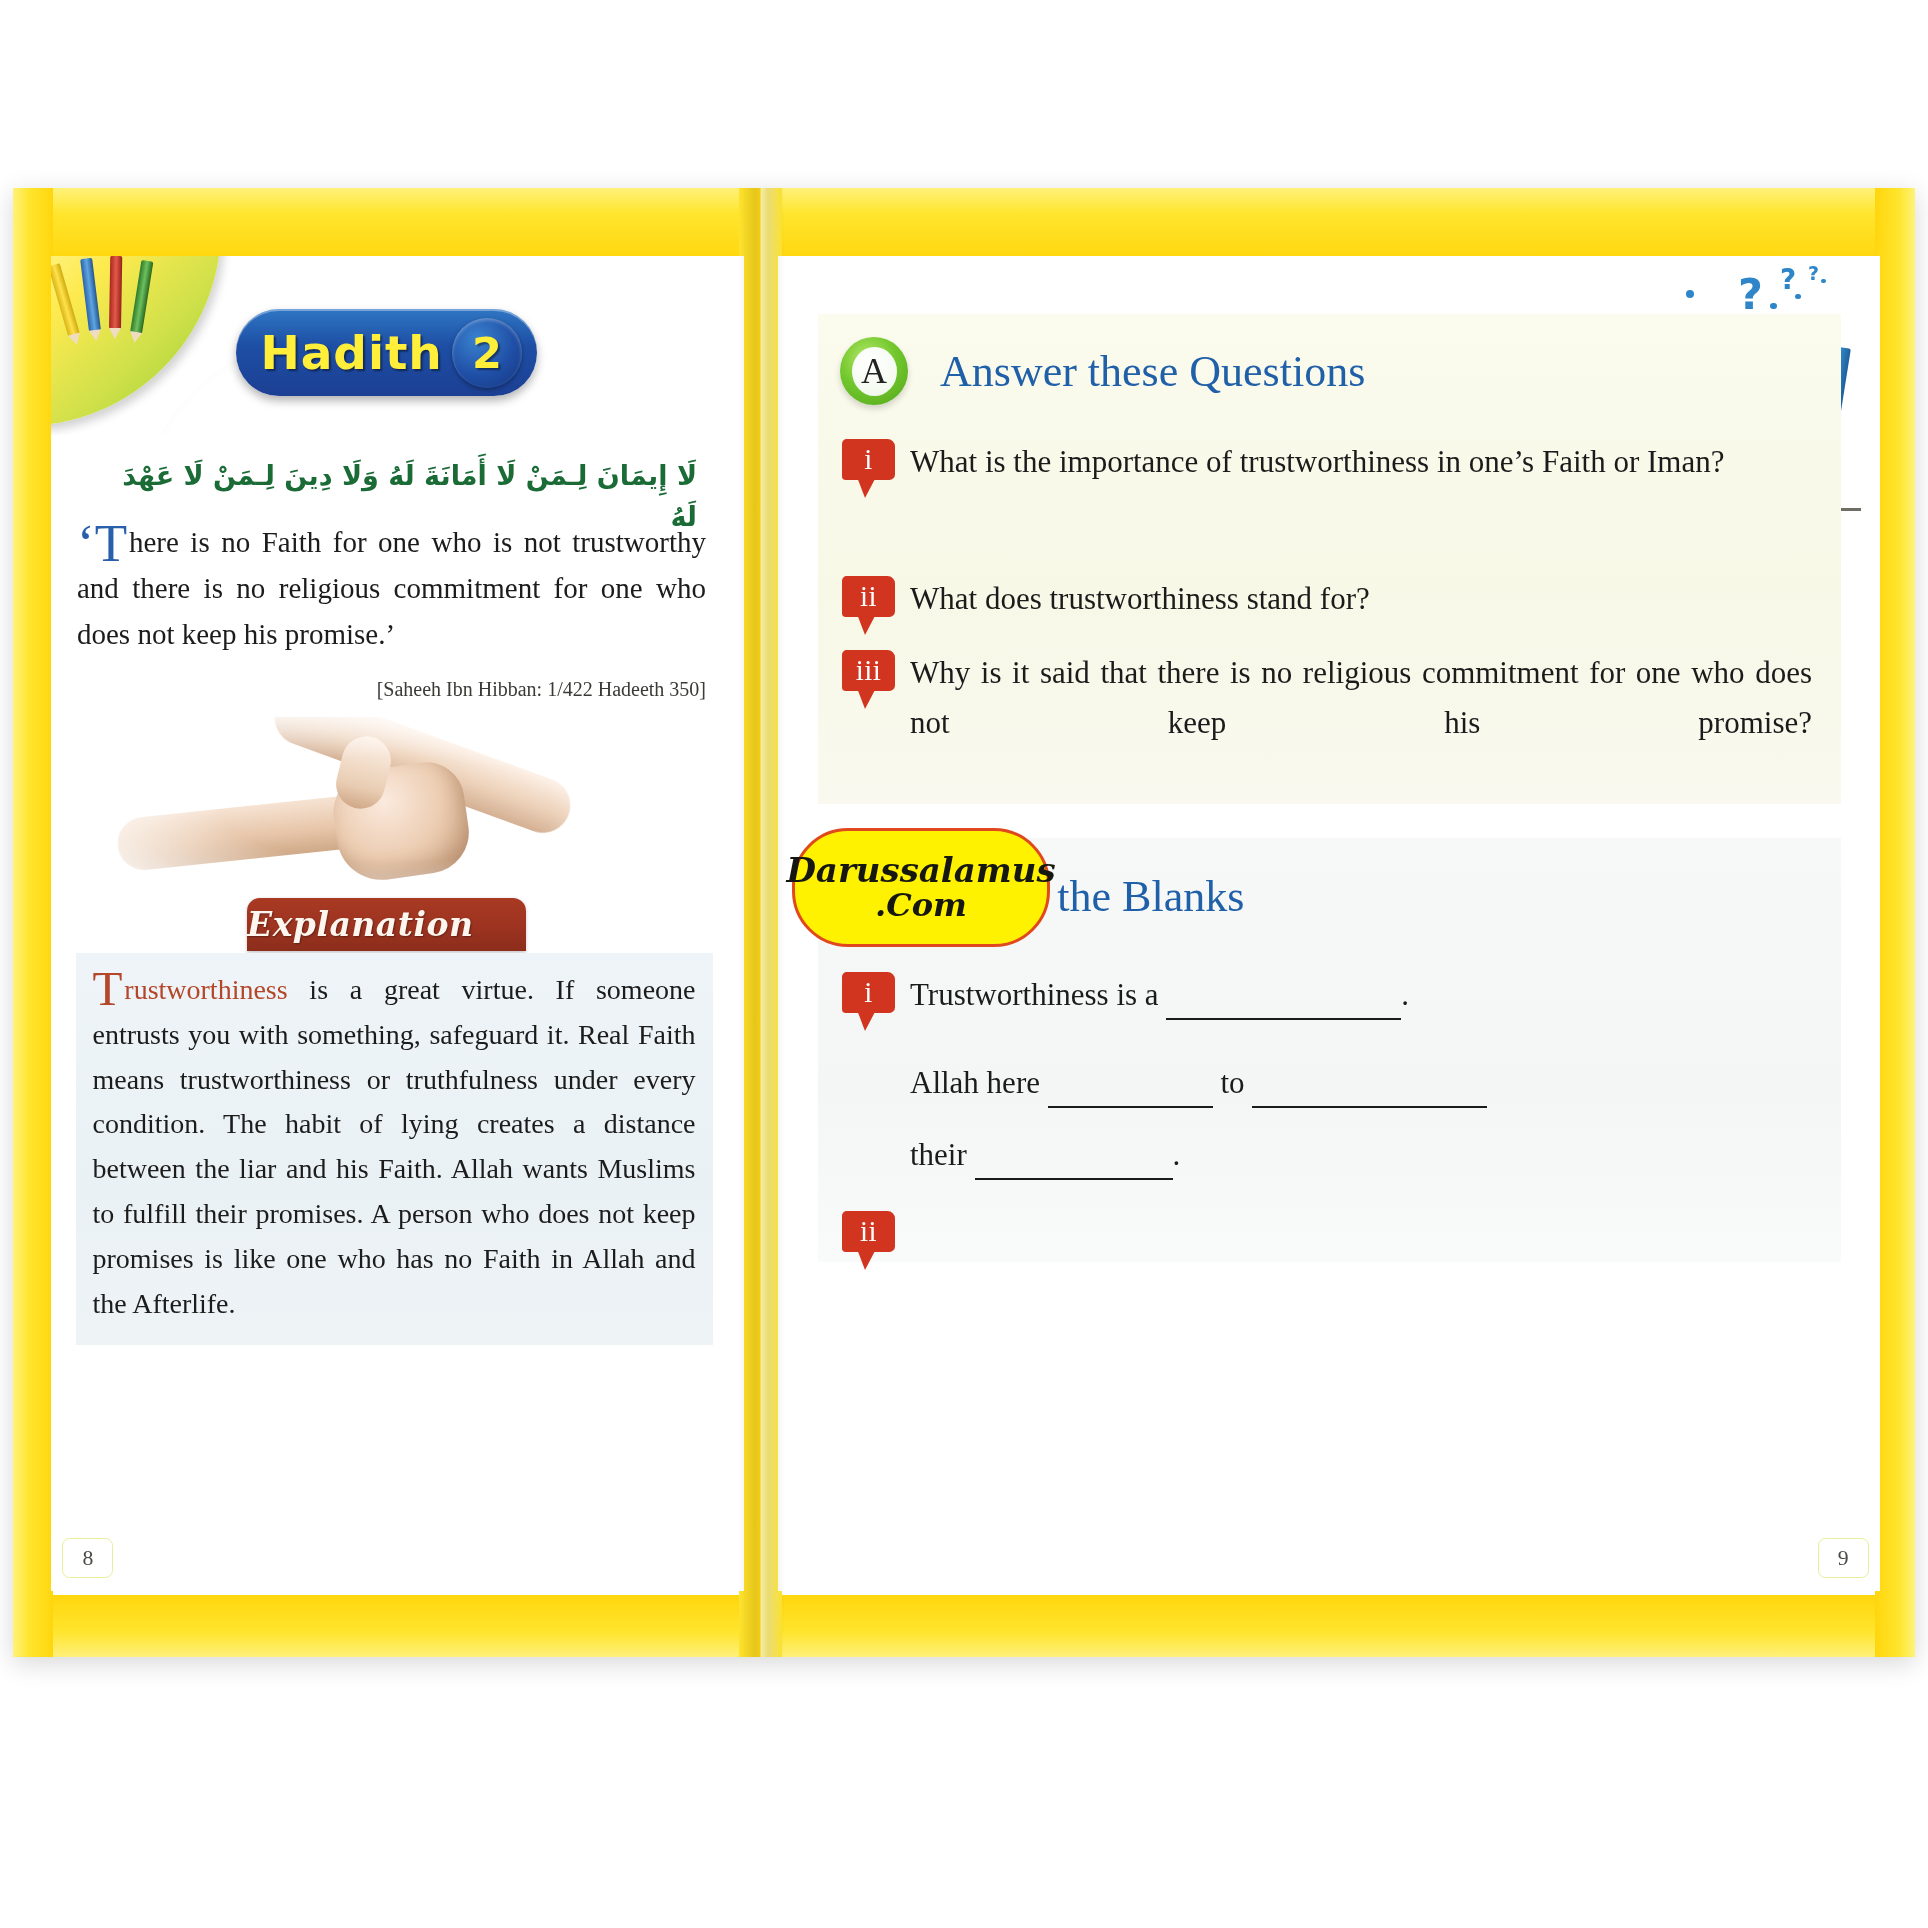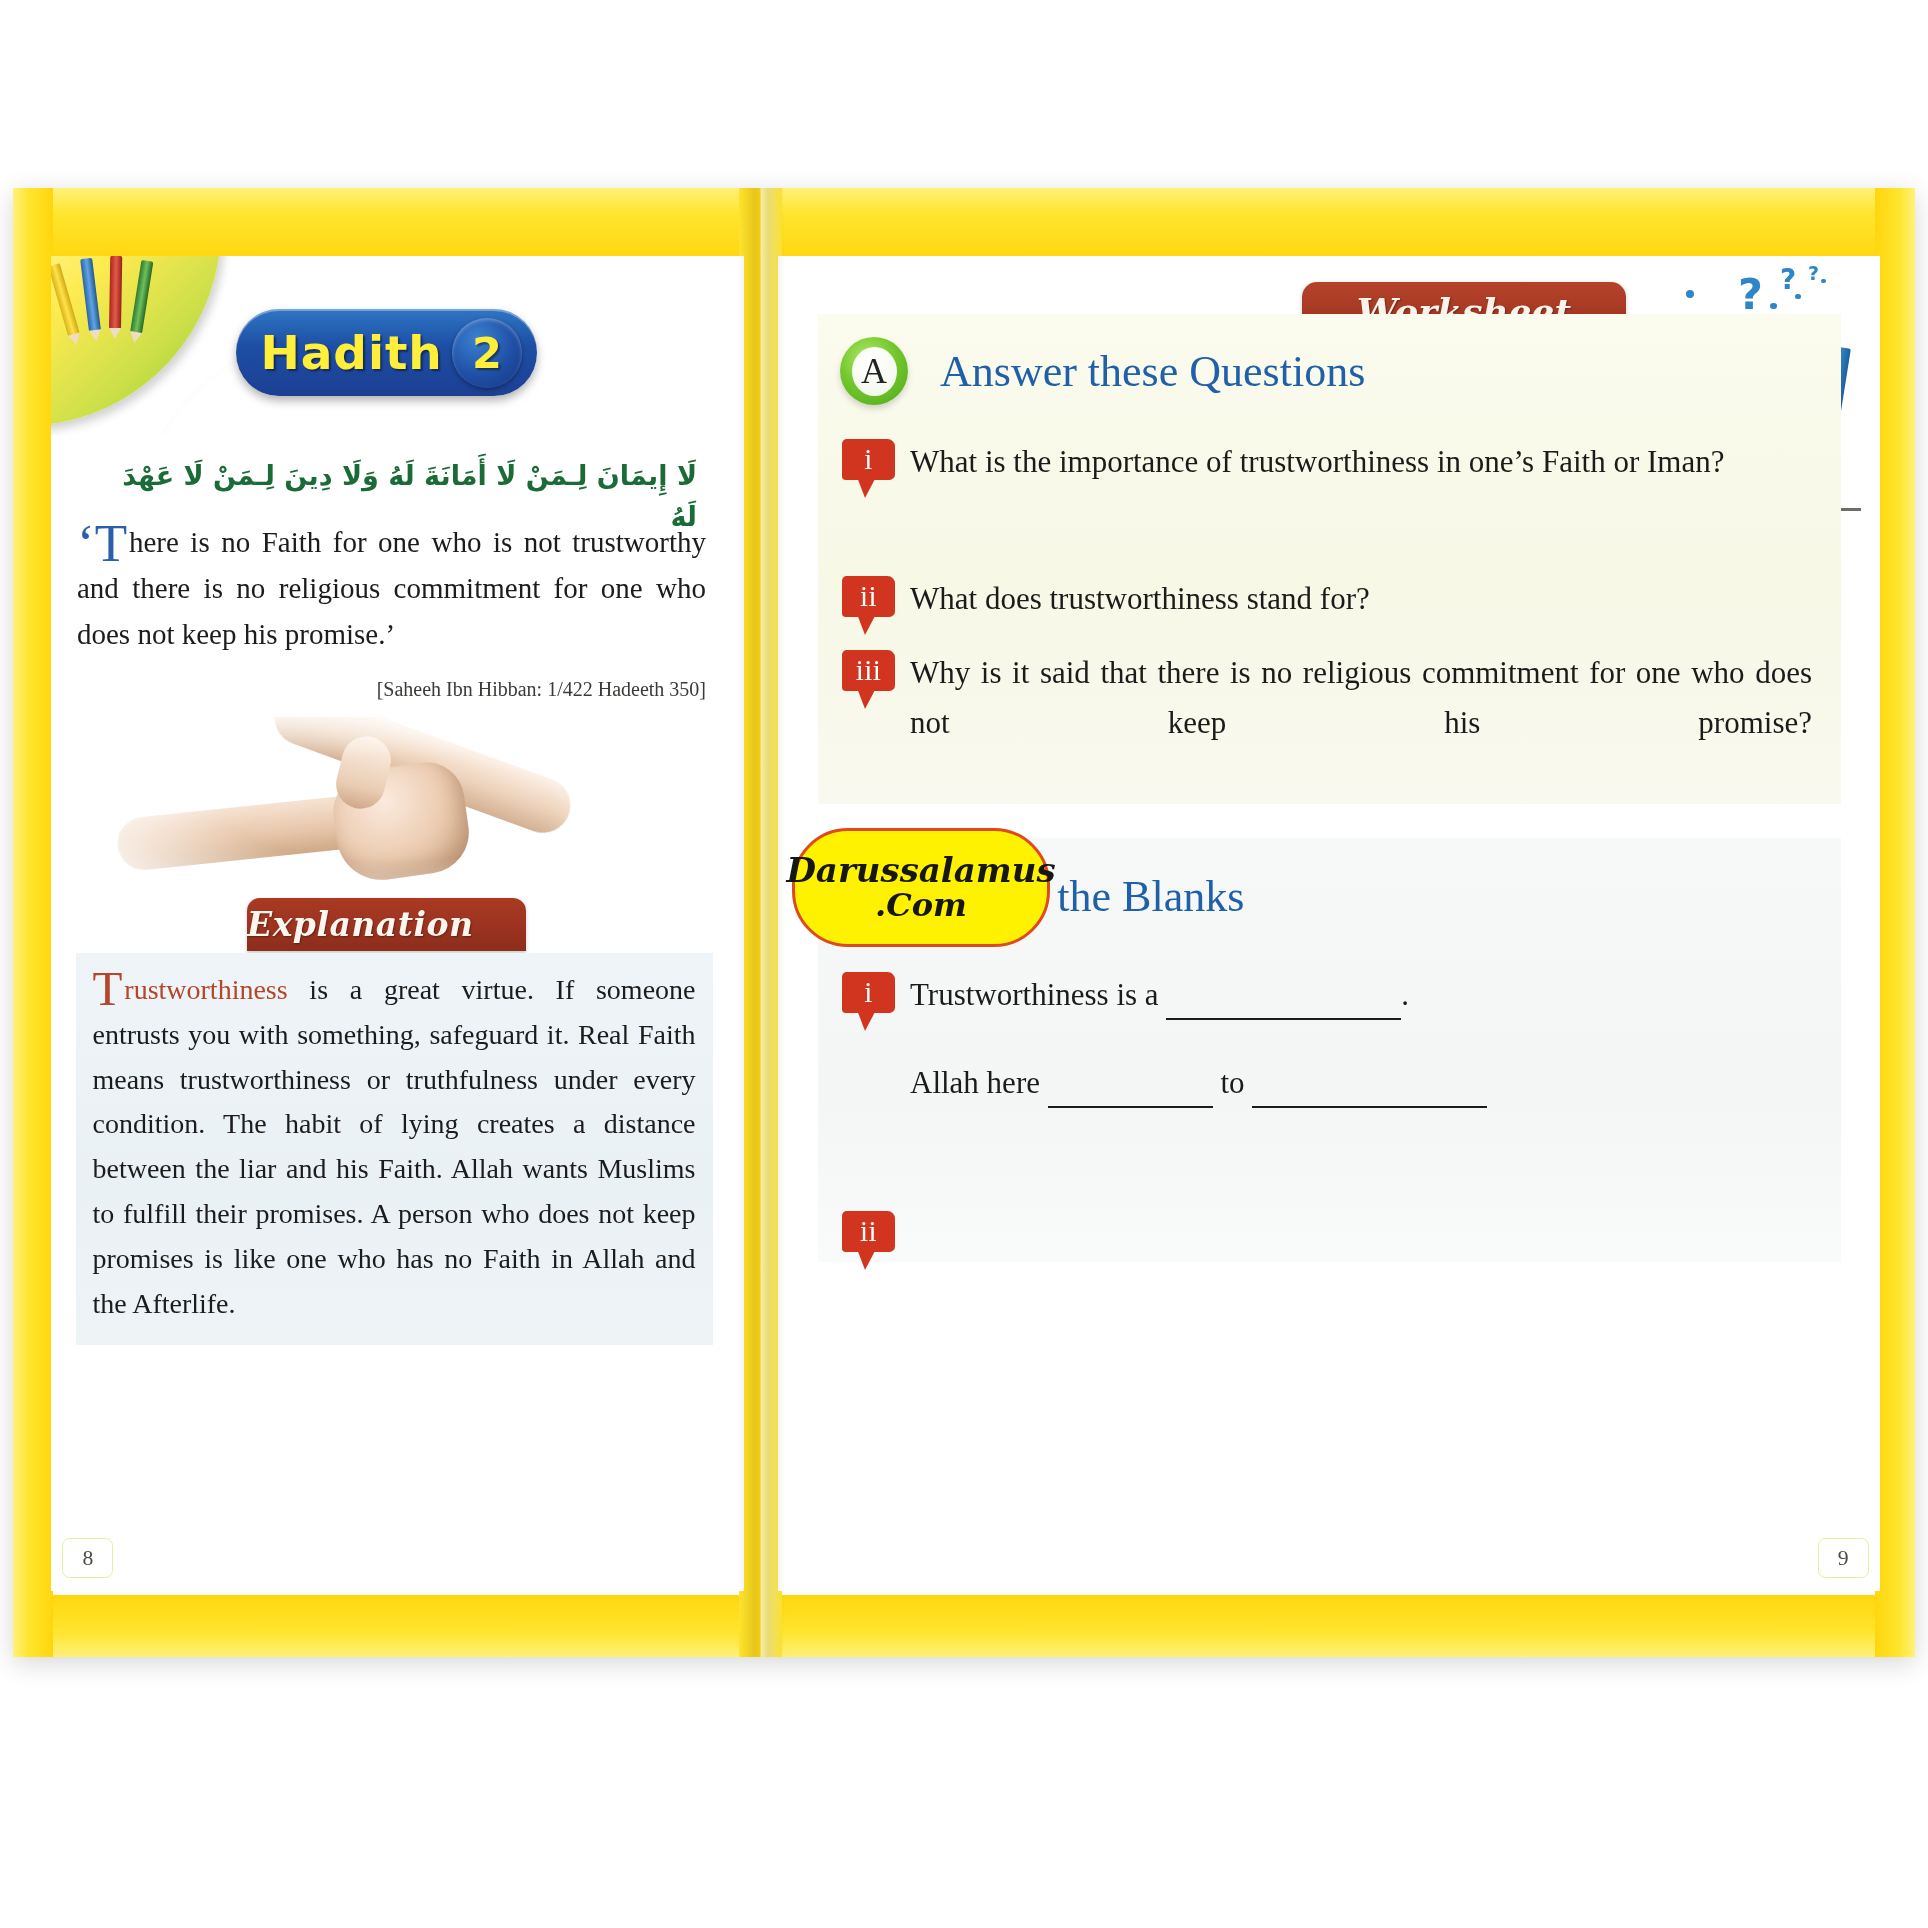--- a/index.html
+++ b/index.html
@@ -518,23 +518,20 @@
 
       <div id="explanation-body">
         <span class="dropcap">T</span><span class="hl">rustworthiness</span><span> is a great virtue. If someone entrusts you with something, safeguard it. Real Faith means trustworthiness or truthfulness under every condition. The habit of lying creates a distance between the liar and his Faith. Allah wants Muslims to fulfill their promises. A person who does not keep promises is like one who has no Faith in Allah and the Afterlife.</span>
       </div>
 
       <div class="pagenum" id="pagenum-left">8</div>
     </div>
 
     <div class="page" id="page-right">
 
-      <div id="worksheet-banner">
-        <span class="txt">Worksheet</span>
-      </div>
 
       <div id="qdoodle">
         <span class="q" style="left:17px; top:45px; font-size:87px;">?</span>
         <span class="q" style="left:58px; top:7.5px; font-size:43px;">?</span>
         <span class="q" style="left:100px; top:1.9px; font-size:28px;">?</span>
         <span class="q" style="left:128px; top:0px; font-size:19px;">?</span>
         <span class="dot" style="left:5.6px; top:28px; width:8.5px; height:8.5px;"></span>
         <span class="dot" style="left:90px; top:41px; width:6.6px; height:6.6px;"></span>
         <span class="dot" style="left:115px; top:32px; width:5.6px; height:5.6px;"></span>
         <span class="dot" style="left:141px; top:17px; width:4.7px; height:4.7px;"></span>
@@ -603,20 +600,25 @@
       </div>
 
       <div class="q-row" style="left:132px; top:802px; width:904px;">
         <span class="q-text"><span>Allah here</span>
           <span class="blank-line" style="width:165px;"></span>
           <span>to</span>
           <span class="blank-line" style="width:235px;"></span>
         </span>
       </div>
 
+      <div class="q-row" style="left:132px; top:874px; width:904px;">
+        <span class="q-text"><span>their</span>
+          <span class="blank-line" style="width:198px;"></span><span>.</span>
+        </span>
+      </div>
 
       <div class="q-row" style="left:64px; top:953px; width:970px;">
         <span class="marker">
           <span class="body"></span>
             <span class="tail"></span>
           <span class="lbl">ii</span>
         </span>
       </div>
 
       <div class="pagenum" id="pagenum-right">9</div>

